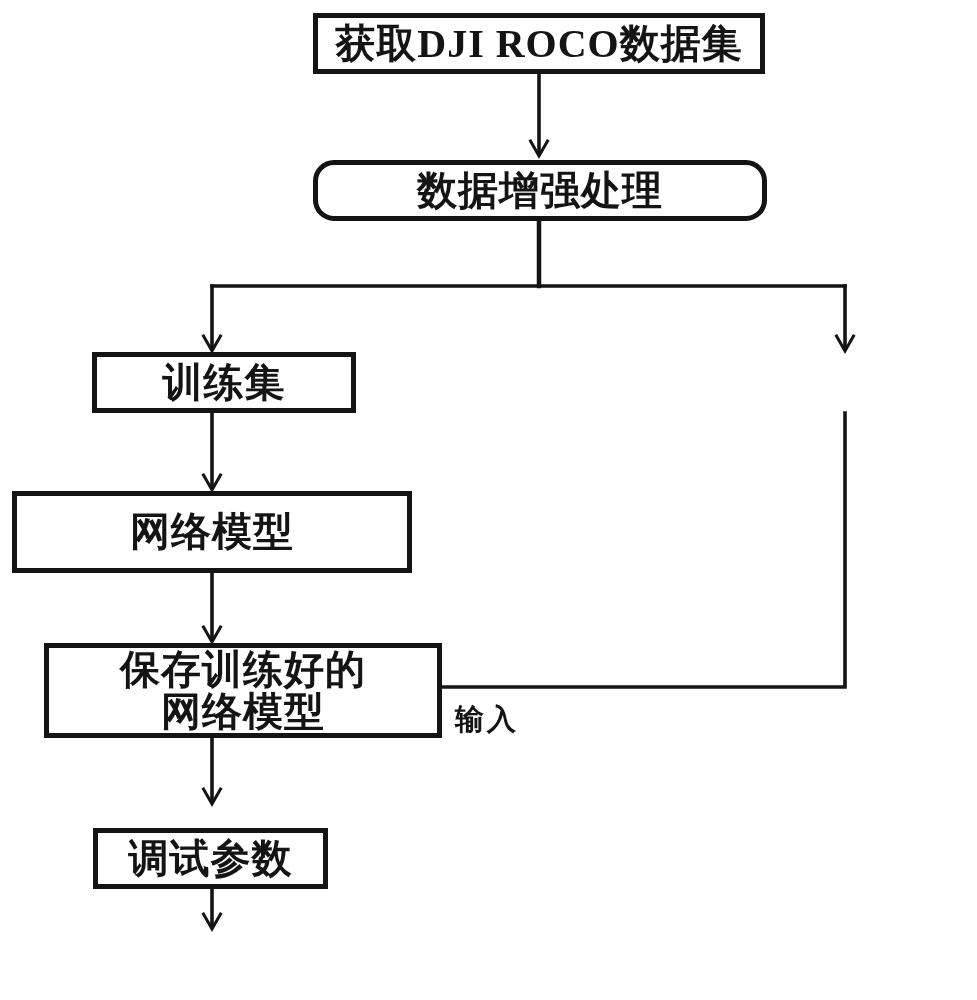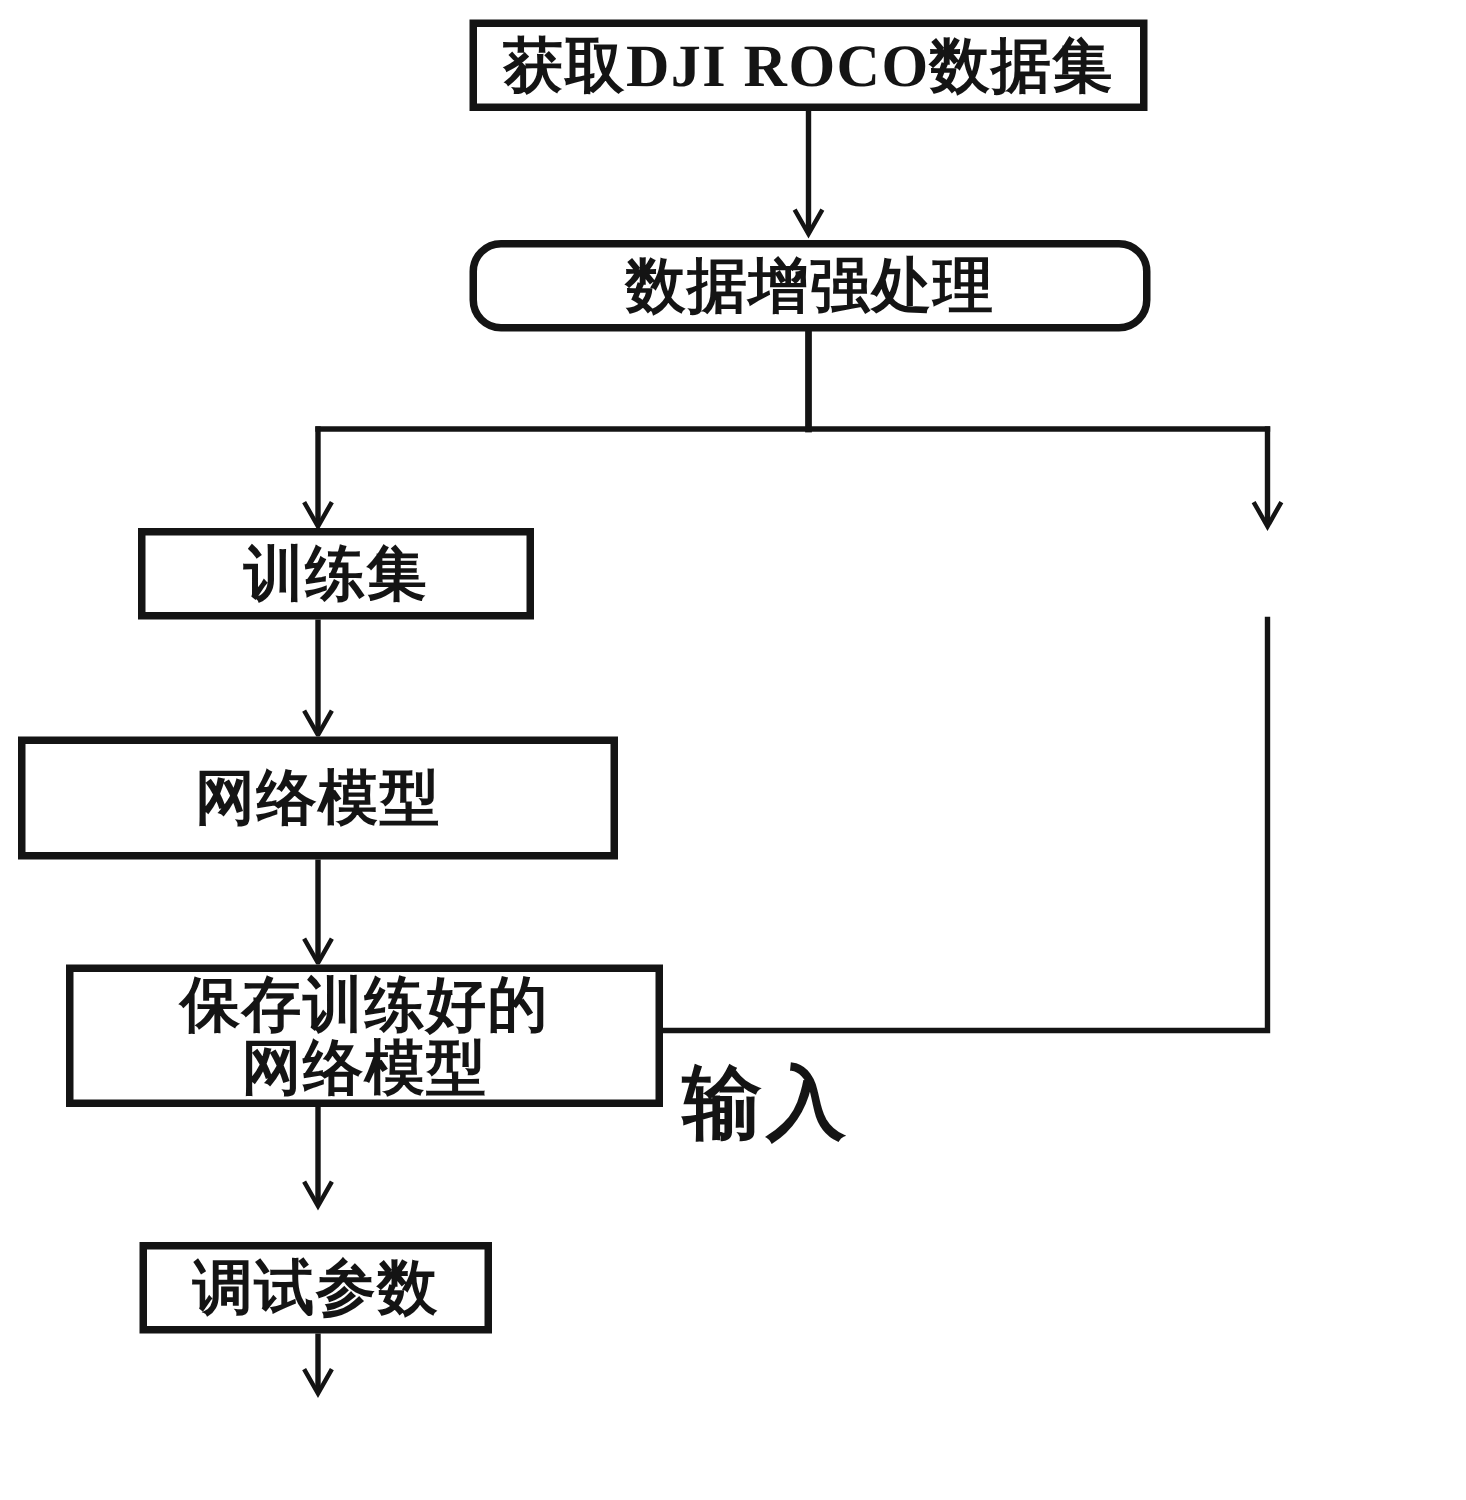--- a/index.html
+++ b/index.html
@@ -37,21 +37,21 @@
   .node-augment { left: 313px; top: 160px; width: 454px; height: 61px; border-radius: 21px; }
   .node-train   { left: 92px;  top: 352px; width: 264px; height: 61px; text-align: center; }
   .node-test    { left: 728px; top: 352px; width: 240px; height: 61px; }
   .node-yolo    { left: 12px;  top: 491px; width: 400px; height: 82px; }
   .node-save    { left: 12px;  top: 643px; width: 398px; height: 95px; margin-left: 32px; }
   .node-tune    { left: 93px;  top: 828px; width: 235px; height: 61px; }
   .node-result  { left: 92px;  top: 930px; width: 236px; height: 61px; }
   .edge-label {
     position: absolute;
     left: 455px; top: 700px;
-    font-size: 53px;
+    font-size: 29px;
     font-weight: 600;
     letter-spacing: 3px;
   }
 </style>
 </head>
 <body>
 
 <div class="stage">
 
   <svg class="connectors" viewBox="0 0 977 1000" xmlns="http://www.w3.org/2000/svg">

